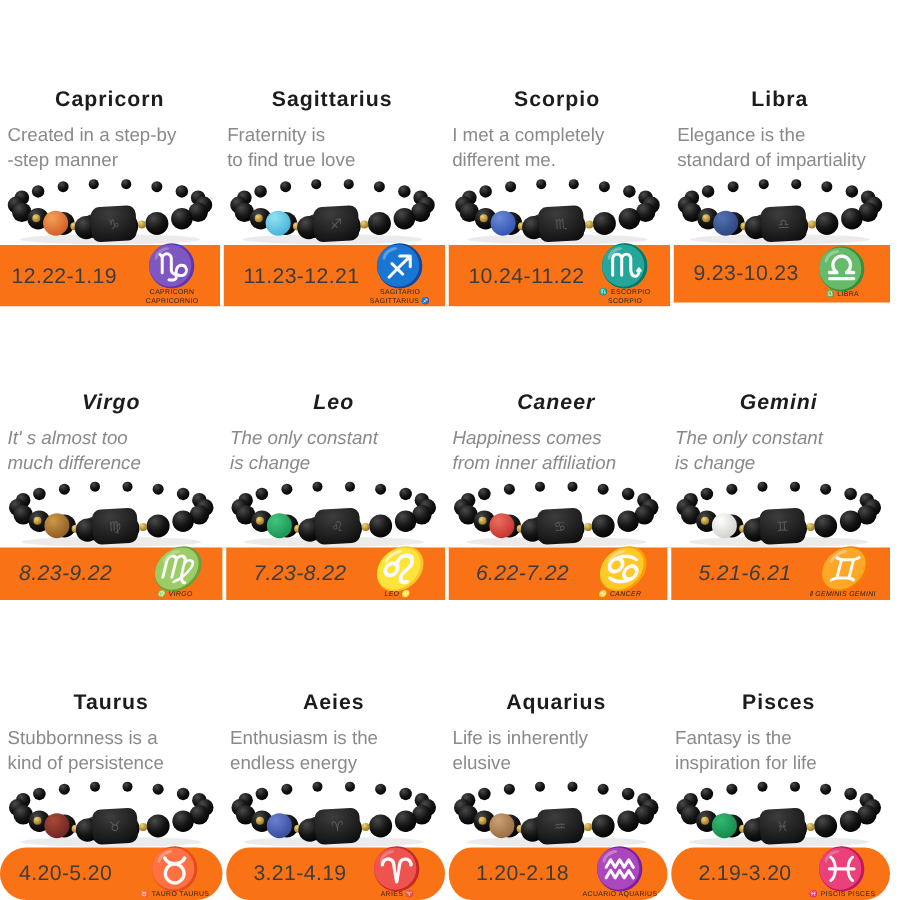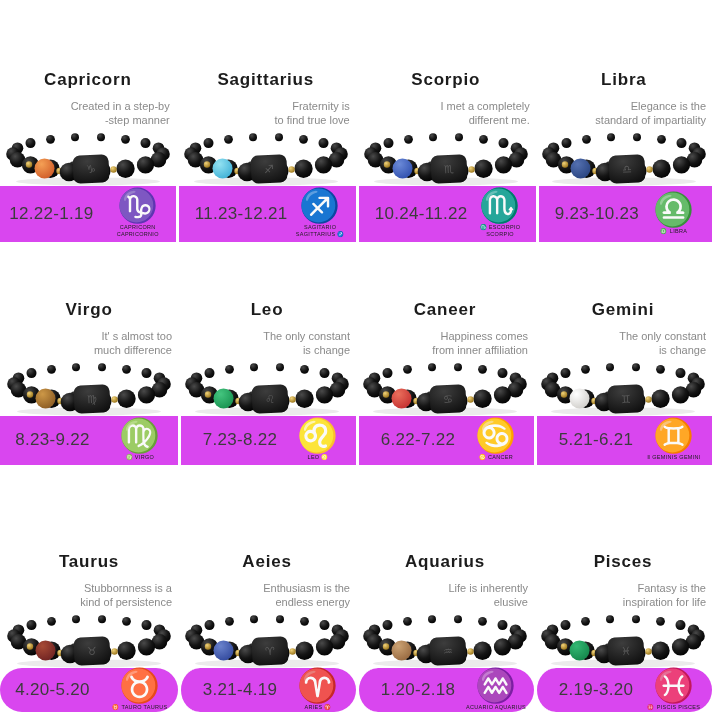--- a/index.html
+++ b/index.html
@@ -2,35 +2,35 @@
 <html><head>
 <meta charset="utf-8">
 <style>
   html,body{margin:0;padding:0;}
   body{
     width:720px;height:720px;background:#ffffff;position:relative;overflow:hidden;
     font-family:"Liberation Sans", sans-serif;
   }
   .row{position:absolute;left:0;width:712px;display:flex;}
   .r1{top:48px;height:194px;}
-  .r2{top:278px;height:187px;}
+  .r2{top:290px;height:187px;font-style:italic;}
   .r3{top:530px;height:182px;}
   .cell{width:180px;display:flex;flex-direction:column;box-sizing:border-box;}
   .zname{
     margin:22px 0 0;text-align:center;font-size:17px;font-weight:bold;
     letter-spacing:0.8px;color:#1c1c1c;
   }
   .tag{
-    margin:9px 6px 0;text-align:right;font-size:11px;line-height:1.3;
+    margin:9px 6px 0;text-align:left;font-size:15px;line-height:1.3;
     color:#8a8a8a;white-space:pre-line;
   }
   .brac{flex:1;display:flex;align-items:flex-end;justify-content:center;}
   .brac svg{display:block;}
   .band{
-    background:#d946ef;display:flex;align-items:center;box-sizing:border-box;
+    background:#f97316;display:flex;align-items:center;box-sizing:border-box;
   }
   .r1 .band{height:62px;}
   .r2 .band{height:57px;}
   .r3 .band{height:54px;border-radius:22px;}
   .cell + .cell .band{border-left:3px solid #ffffff;padding-left:16px;}
   .date{
     flex:1;text-align:center;font-size:17px;color:#3c3c3c;letter-spacing:0.3px;
     white-space:nowrap;
   }
   .sym{

